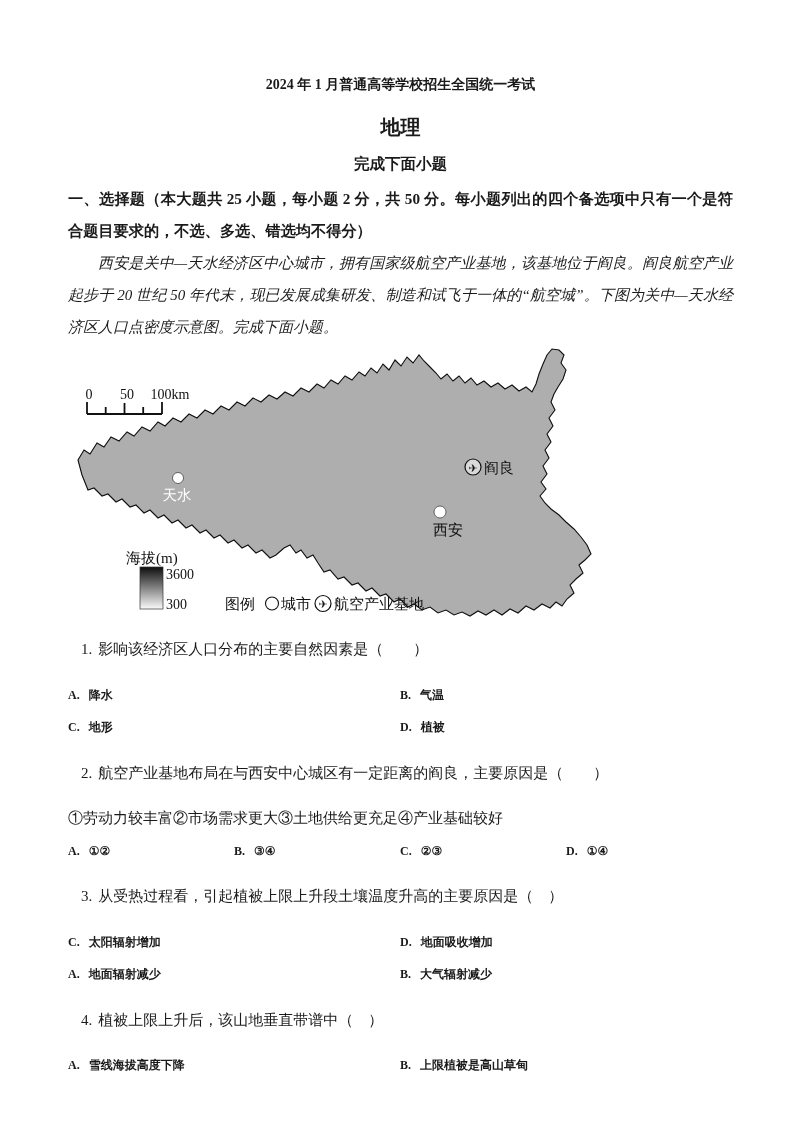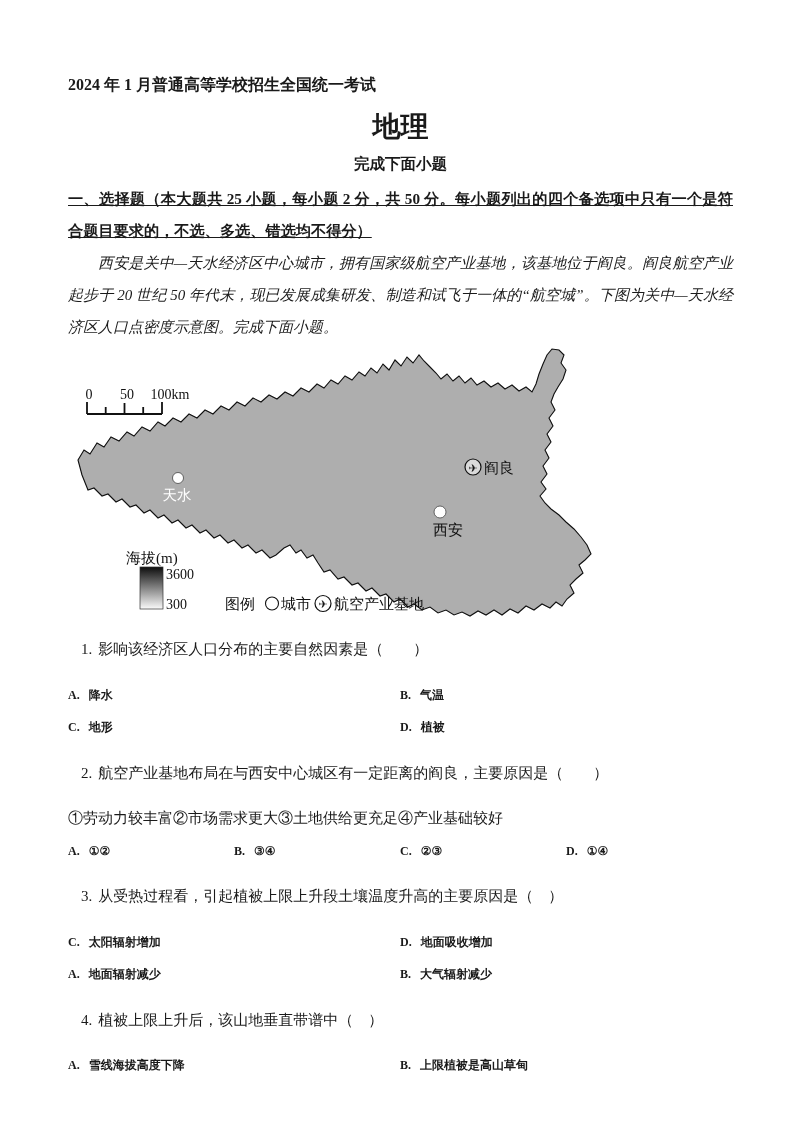--- a/index.html
+++ b/index.html
@@ -2,24 +2,24 @@
 <html><head>
 <meta charset="utf-8">
 <style>
   html,body{margin:0;padding:0;}
   body{
     width:793px;height:1122px;background:#ffffff;color:#1a1a1a;
     font-family:"Liberation Serif", serif;
     overflow:hidden;
   }
   .page{padding:58px 60px 0 68px;box-sizing:border-box;}
-  .title{font-weight:bold;font-size:16px;margin:14px 0 0 0;line-height:26px;}
-  .subject{text-align:center;font-weight:bold;font-size:28px;margin:17px 0 0 0;line-height:24px;}
+  .title{text-align:center;font-weight:bold;font-size:14px;margin:14px 0 0 0;line-height:26px;}
+  .subject{text-align:center;font-weight:bold;font-size:20px;margin:17px 0 0 0;line-height:24px;}
   .section{text-align:center;font-weight:bold;font-size:15.5px;margin:15px 0 0 0;line-height:20px;}
-  .instr{font-weight:bold;font-size:15.2px;line-height:32px;margin:9px 0 0 0;text-align:justify;text-decoration:underline;}
+  .instr{font-weight:bold;font-size:15.2px;line-height:32px;margin:9px 0 0 0;text-align:justify;}
   .passage{font-style:italic;font-size:15px;line-height:32px;margin:0;text-indent:2em;text-align:justify;}
   .qline{font-size:15px;line-height:32.5px;margin:13px;}
   .qnum{margin-right:6px;}
   .subline{font-size:15px;line-height:32.5px;margin:0;}
   .optrow{display:flex;font-size:12px;line-height:32.5px;font-weight:bold;}
   .optrow .opt{flex:0 0 332px;}
   .optrow.four .opt{flex:0 0 166px;}
   .optlabel{margin-right:9px;}
   .map-figure{position:relative;height:272px;margin:5px 0 3px 2px;}
   .map-svg text{font-family:"Liberation Serif", serif;}

